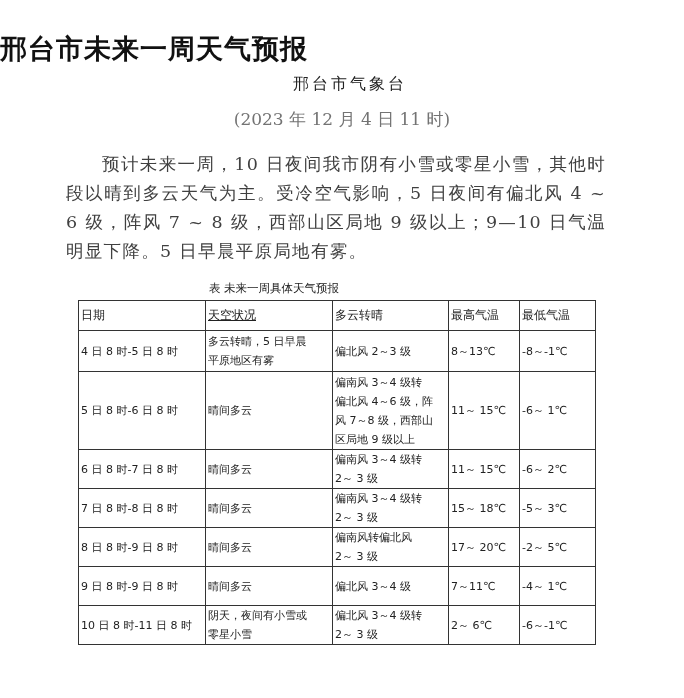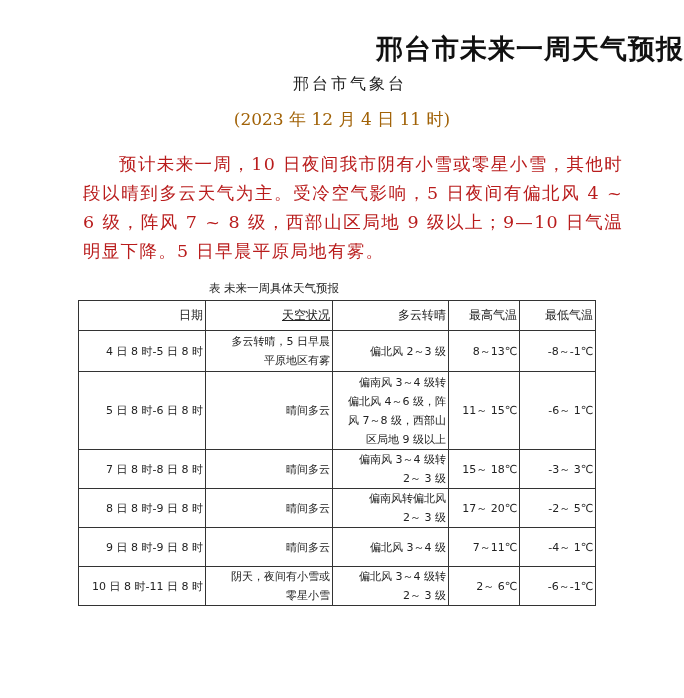--- a/index.html
+++ b/index.html
@@ -1,23 +1,23 @@
 <!DOCTYPE html>
 <html><head>
 <meta charset="utf-8">
 <style>
   html, body { margin: 0; padding: 0; background: #ffffff; }
   body { width: 684px; height: 698px; position: relative; overflow: hidden; color: #111; font-family: "DejaVu Serif", "Liberation Serif", serif; }
-  .title { position: absolute; top: 31px; left: 0; width: 684px; text-align: right; font-size: 27px; font-weight: bold; letter-spacing: 1px; color: #111; }
+  .title { position: absolute; top: 31px; left: 0; width: 684px; text-align: left; font-size: 27px; font-weight: bold; letter-spacing: 1px; color: #111; }
   .subtitle { position: absolute; top: 74px; left: 0; width: 684px; text-align: center; font-size: 16px; letter-spacing: 3px; color: #222; padding-left: 8px; }
-  .datetime { position: absolute; top: 108px; left: 0; width: 684px; text-align: center; font-size: 17px; color: #a16207; }
-  .para { position: absolute; top: 150px; left: 83px; width: 540px; font-size: 17.5px; line-height: 29px; letter-spacing: 1.3px; text-indent: 36px; color: #b91c1c; text-align: justify; }
+  .datetime { position: absolute; top: 108px; left: 0; width: 684px; text-align: center; font-size: 17px; color: #737373; }
+  .para { position: absolute; top: 150px; left: 66px; width: 540px; font-size: 17.5px; line-height: 29px; letter-spacing: 1.3px; text-indent: 36px; color: #404040; text-align: justify; }
   .caption { position: absolute; top: 281px; left: 0; width: 548px; text-align: center; font-size: 11.5px; color: #222; font-family: "DejaVu Sans", "Liberation Sans", sans-serif; }
   table.fc { position: absolute; top: 300px; left: 78px; border-collapse: collapse; font-family: "DejaVu Sans", "Liberation Sans", sans-serif; font-size: 11px; color: #222; }
-  table.fc td, table.fc th { border: 1px solid #333; text-align: right; vertical-align: middle; padding: 0 2px; line-height: 19px; font-weight: normal; }
+  table.fc td, table.fc th { border: 1px solid #333; text-align: left; vertical-align: middle; padding: 0 2px; line-height: 19px; font-weight: normal; }
   table.fc th { font-size: 12px; }
   .c1 { width: 122px; } .c2 { width: 122px; text-decoration: underline; } .c3 { width: 111px; } .c4 { width: 66px; } .c5 { width: 71px; }
   .h0 { height: 30px; } .h1 { height: 41px; } .h2 { height: 78px; } .h3 { height: 39px; }
   .multi { white-space: pre-line; }
 </style>
 </head>
 <body>
 
 <div class="title">邢台市未来一周天气预报</div>
 <div class="subtitle">邢台市气象台</div>
@@ -46,26 +46,34 @@
     <td>5 日 8 时-6 日 8 时</td>
     <td class="multi">晴间多云</td>
     <td class="multi">偏南风 3～4 级转
 偏北风 4～6 级，阵
 风 7～8 级，西部山
 区局地 9 级以上</td>
     <td>11～ 15℃</td>
     <td>-6～ 1℃</td>
   </tr>
   <tr class="h3">
+    <td>6 日 8 时-7 日 8 时</td>
+    <td class="multi">晴间多云</td>
+    <td class="multi">偏南风 3～4 级转
+2～ 3 级</td>
+    <td>11～ 15℃</td>
+    <td>-6～ 2℃</td>
+  </tr>
+  <tr class="h3">
     <td>7 日 8 时-8 日 8 时</td>
     <td class="multi">晴间多云</td>
     <td class="multi">偏南风 3～4 级转
 2～ 3 级</td>
     <td>15～ 18℃</td>
-    <td>-3～ 3℃</td>
+    <td>-5～ 3℃</td>
   </tr>
   <tr class="h3">
     <td>8 日 8 时-9 日 8 时</td>
     <td class="multi">晴间多云</td>
     <td class="multi">偏南风转偏北风
 2～ 3 级</td>
     <td>17～ 20℃</td>
     <td>-2～ 5℃</td>
   </tr>
   <tr class="h3">

